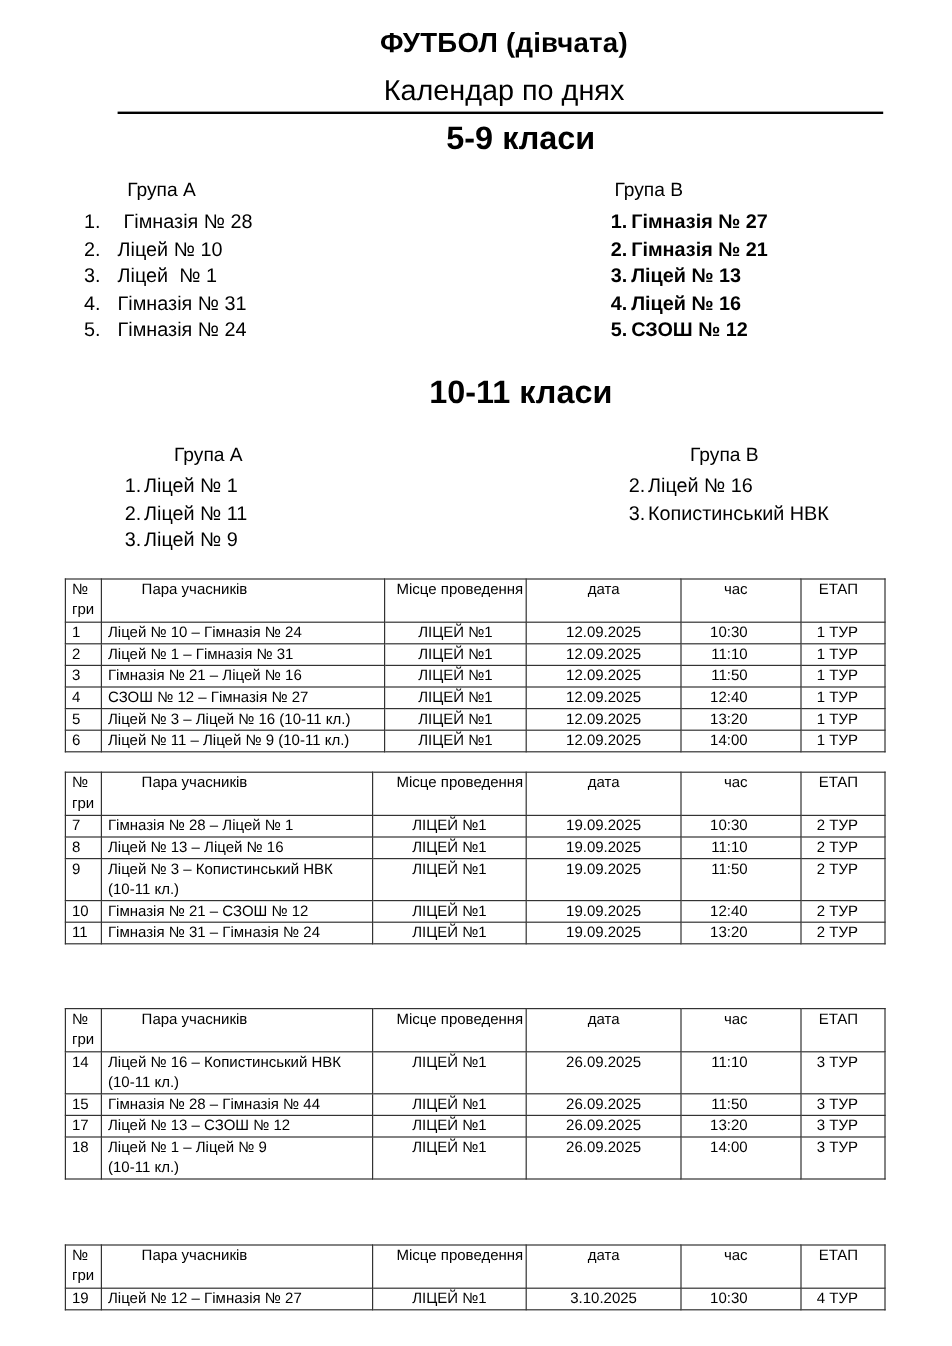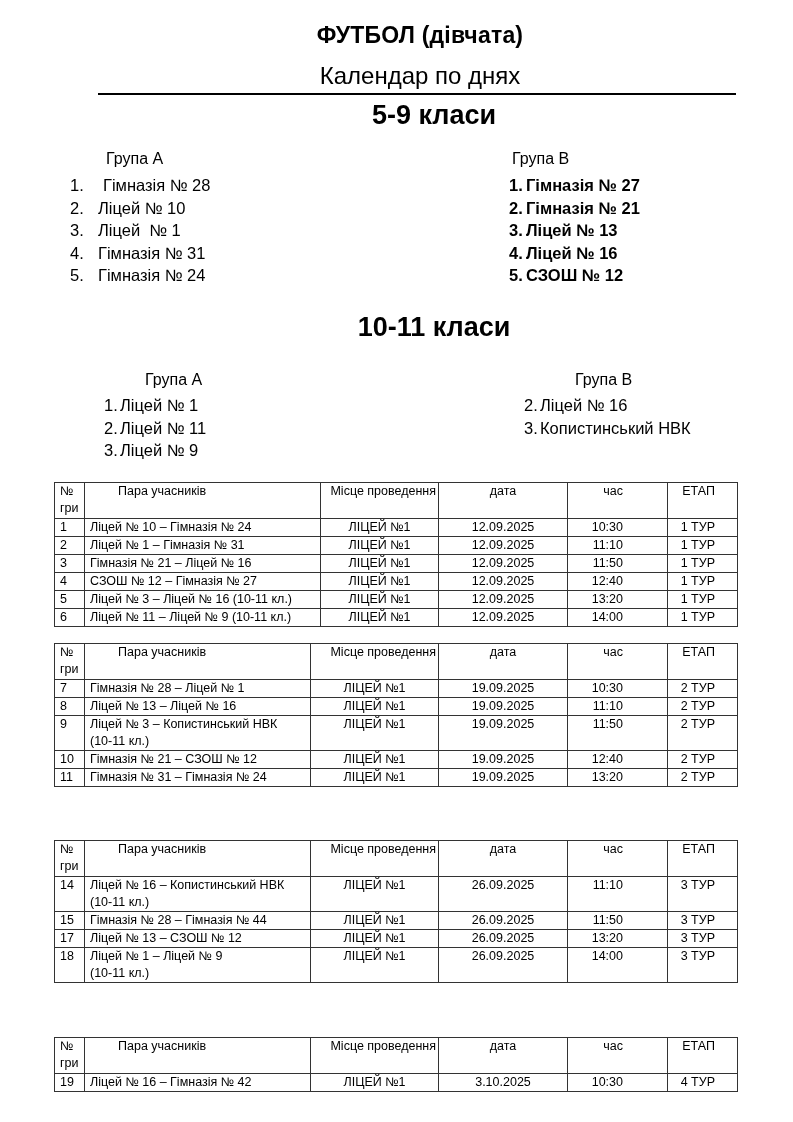--- a/index.html
+++ b/index.html
@@ -280,21 +280,21 @@
         <tr class="head">
           <td class="num"><span>№</span><br><span>гри</span></td>
           <td class="pair-head"><span>Пара учасників</span></td>
           <td class="place-head"><span>Місце проведення</span></td>
           <td class="date-col"><span>дата</span></td>
           <td class="time-col"><span>час</span></td>
           <td class="stage-col"><span>ЕТАП</span></td>
         </tr>
         <tr>
           <td class="num"><span>19</span></td>
-          <td><span>Ліцей № 16 – Гімназія № 42</span></td>
+          <td><span>Ліцей № 12 – Гімназія № 27</span></td>
           <td class="c"><span>ЛІЦЕЙ №1</span></td>
           <td class="date-col"><span>3.10.2025</span></td>
           <td class="time-col"><span>10:30</span></td>
           <td class="stage-col"><span>4 ТУР</span></td>
         </tr>
       </tbody>
     </table>
   </div>
 
 </body></html>

